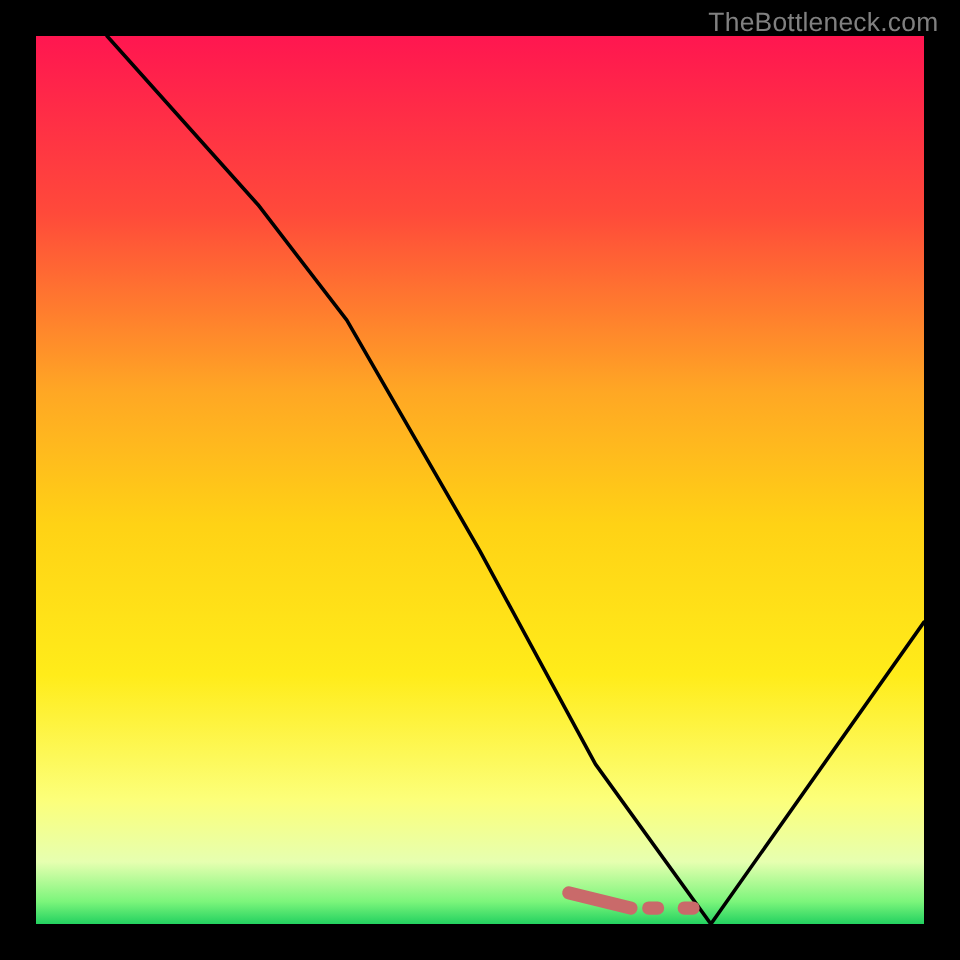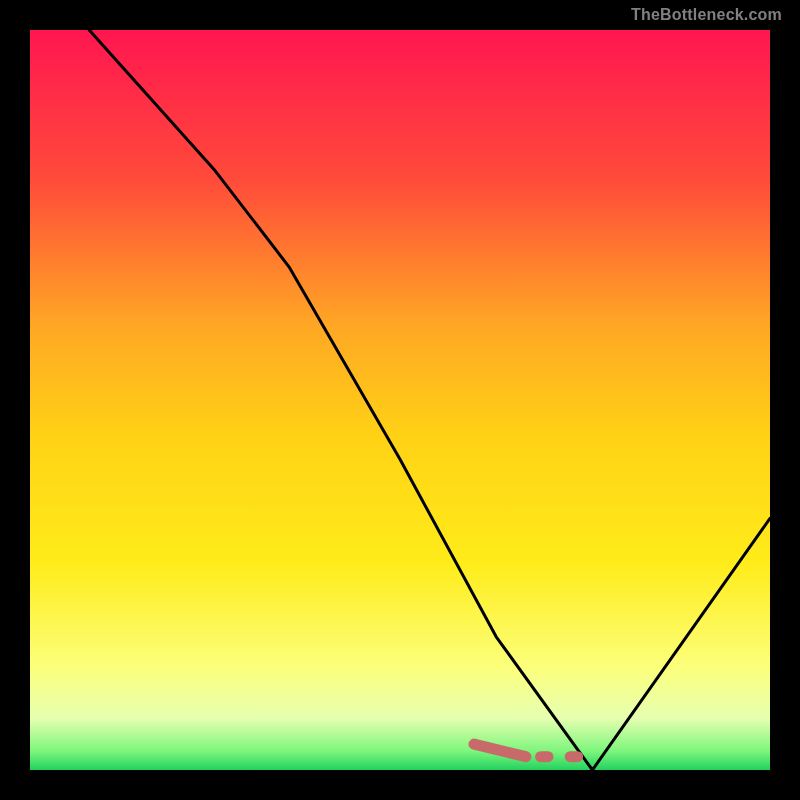--- a/index.html
+++ b/index.html
@@ -13,22 +13,22 @@
   .chart-container {
     position: relative;
     width: 800px;
     height: 800px;
   }
   .watermark {
     position: absolute;
     top: 6px;
     right: 18px;
     color: #808080;
-    font-size: 16px;
-    font-weight: bold;
+    font-size: 22px;
+    font-weight: normal;
     letter-spacing: 0.2px;
   }
   .plot-area {
     position: absolute;
     top: 30px;
     left: 30px;
     width: 740px;
     height: 740px;
   }
   svg.gradient {

